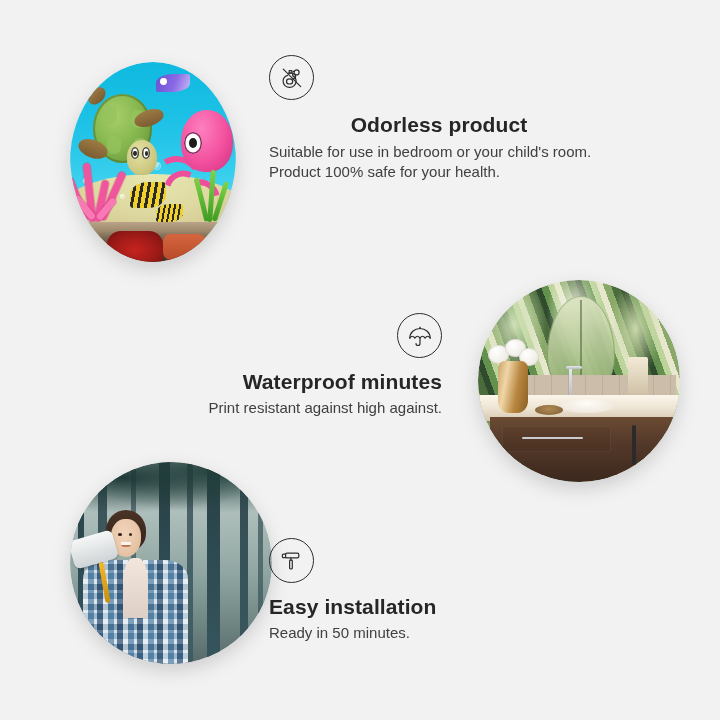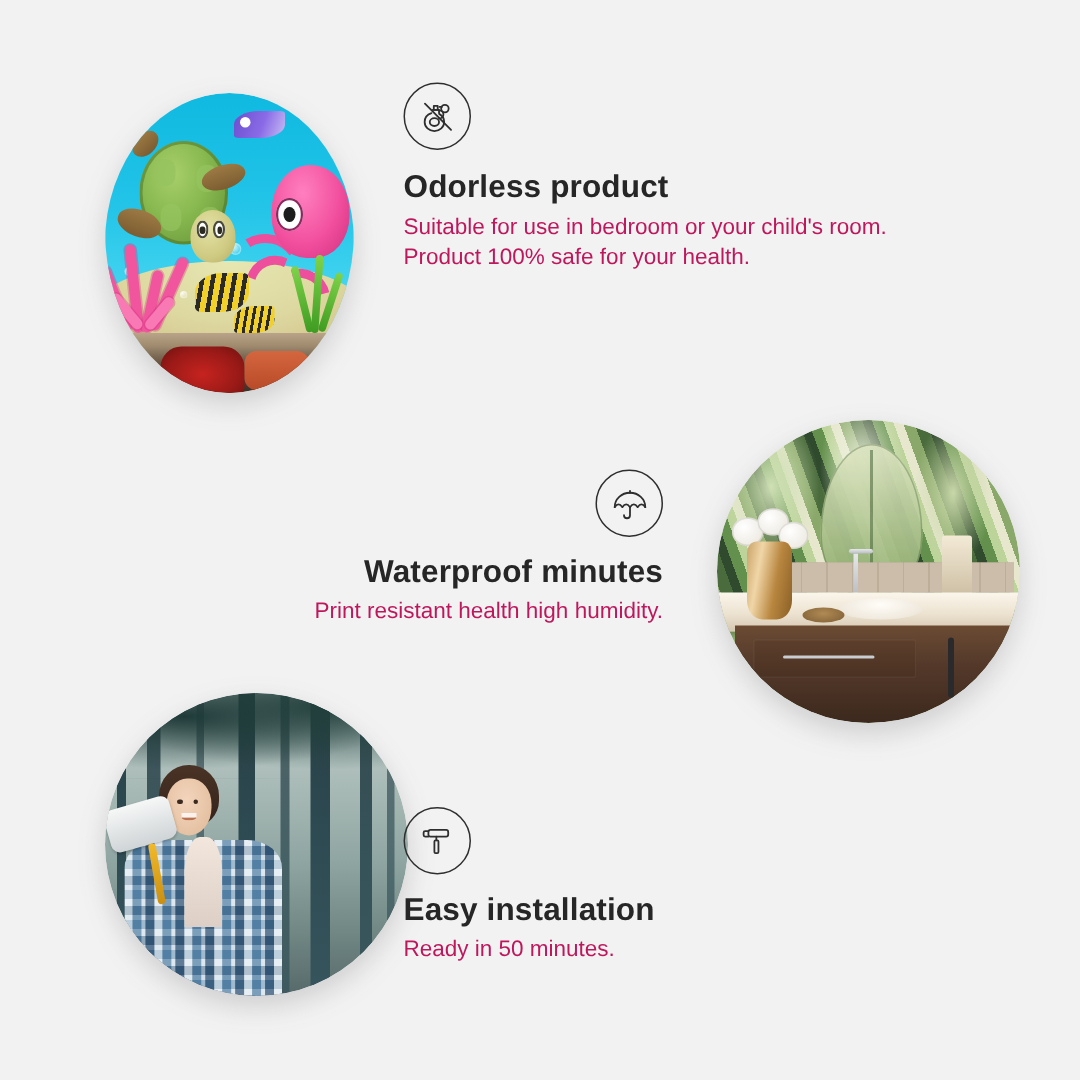--- a/index.html
+++ b/index.html
@@ -342,29 +342,29 @@
     display: flex; align-items: center; justify-content: center;
   }
   .feature-title {
     color: #262626;
     font-size: 21px;
     font-weight: 600;
     letter-spacing: .1px;
     white-space: nowrap;
   }
   .feature-desc {
-    color: #be185d;
+    color: #404040;
     font-size: 15px;
     line-height: 20px;
     font-weight: 400;
   }
 
   #feature-odorless { left: 269px; top: 55px; width: 340px; text-align: left; }
   #feature-odorless .icon-circle { margin-bottom: 13px; }
-  #feature-odorless .feature-title { margin-bottom: 5px; }
+  #feature-odorless .feature-title { margin-bottom: 5px; text-align: center; }
 
   #feature-waterproof { right: 278px; top: 313px; width: 300px; text-align: right; }
   #feature-waterproof .icon-circle { margin-left: auto; margin-bottom: 12px; }
   #feature-waterproof .feature-title { margin-bottom: 4px; }
 
   #feature-installation { left: 269px; top: 538px; width: 320px; text-align: left; }
   #feature-installation .icon-circle { margin-bottom: 12px; }
   #feature-installation .feature-title { margin-bottom: 4px; }
 
   svg.ico { display:block; }
@@ -499,21 +499,21 @@
   <div class="feature" id="feature-waterproof">
     <div class="icon-circle">
       <svg class="ico" width="26" height="26" viewBox="0 0 26 26" fill="none" stroke="#2e2e2e" stroke-width="1.2" stroke-linecap="round" stroke-linejoin="round">
         <path d="M13 4.2v1.4"></path>
         <path d="M2.8 15.1c0-5.4 4.6-9.6 10.2-9.6s10.2 4.2 10.2 9.6"></path>
         <path d="M2.8 15.1c1.7-2.5 3.4-2.5 5.1 0 1.7-2.5 3.4-2.5 5.1 0 1.7-2.5 3.4-2.5 5.1 0 1.7-2.5 3.4-2.5 5.1 0"></path>
         <path d="M13 15.1v5.4c0 1.1-.9 2-2 2s-2-.9-2-2"></path>
       </svg>
     </div>
     <div class="feature-title">Waterproof minutes</div>
-    <div class="feature-desc">Print resistant health high humidity.</div>
+    <div class="feature-desc">Print resistant against high against.</div>
   </div>
 
   <div class="feature" id="feature-installation">
     <div class="icon-circle">
       <svg class="ico" width="26" height="26" viewBox="0 0 26 26" fill="none" stroke="#2e2e2e" stroke-width="1.2" stroke-linecap="round" stroke-linejoin="round">
         <rect x="6.6" y="5.2" width="13.2" height="4.6" rx="1.4"></rect>
         <path d="M6.6 6.1H4.4a1 1 0 0 0-1 1v1.6a1 1 0 0 0 1 1h2.2"></path>
         <path d="M11.9 9.8v2.4"></path>
         <rect x="10.6" y="12.2" width="2.7" height="8.6" rx=".8"></rect>
       </svg>

